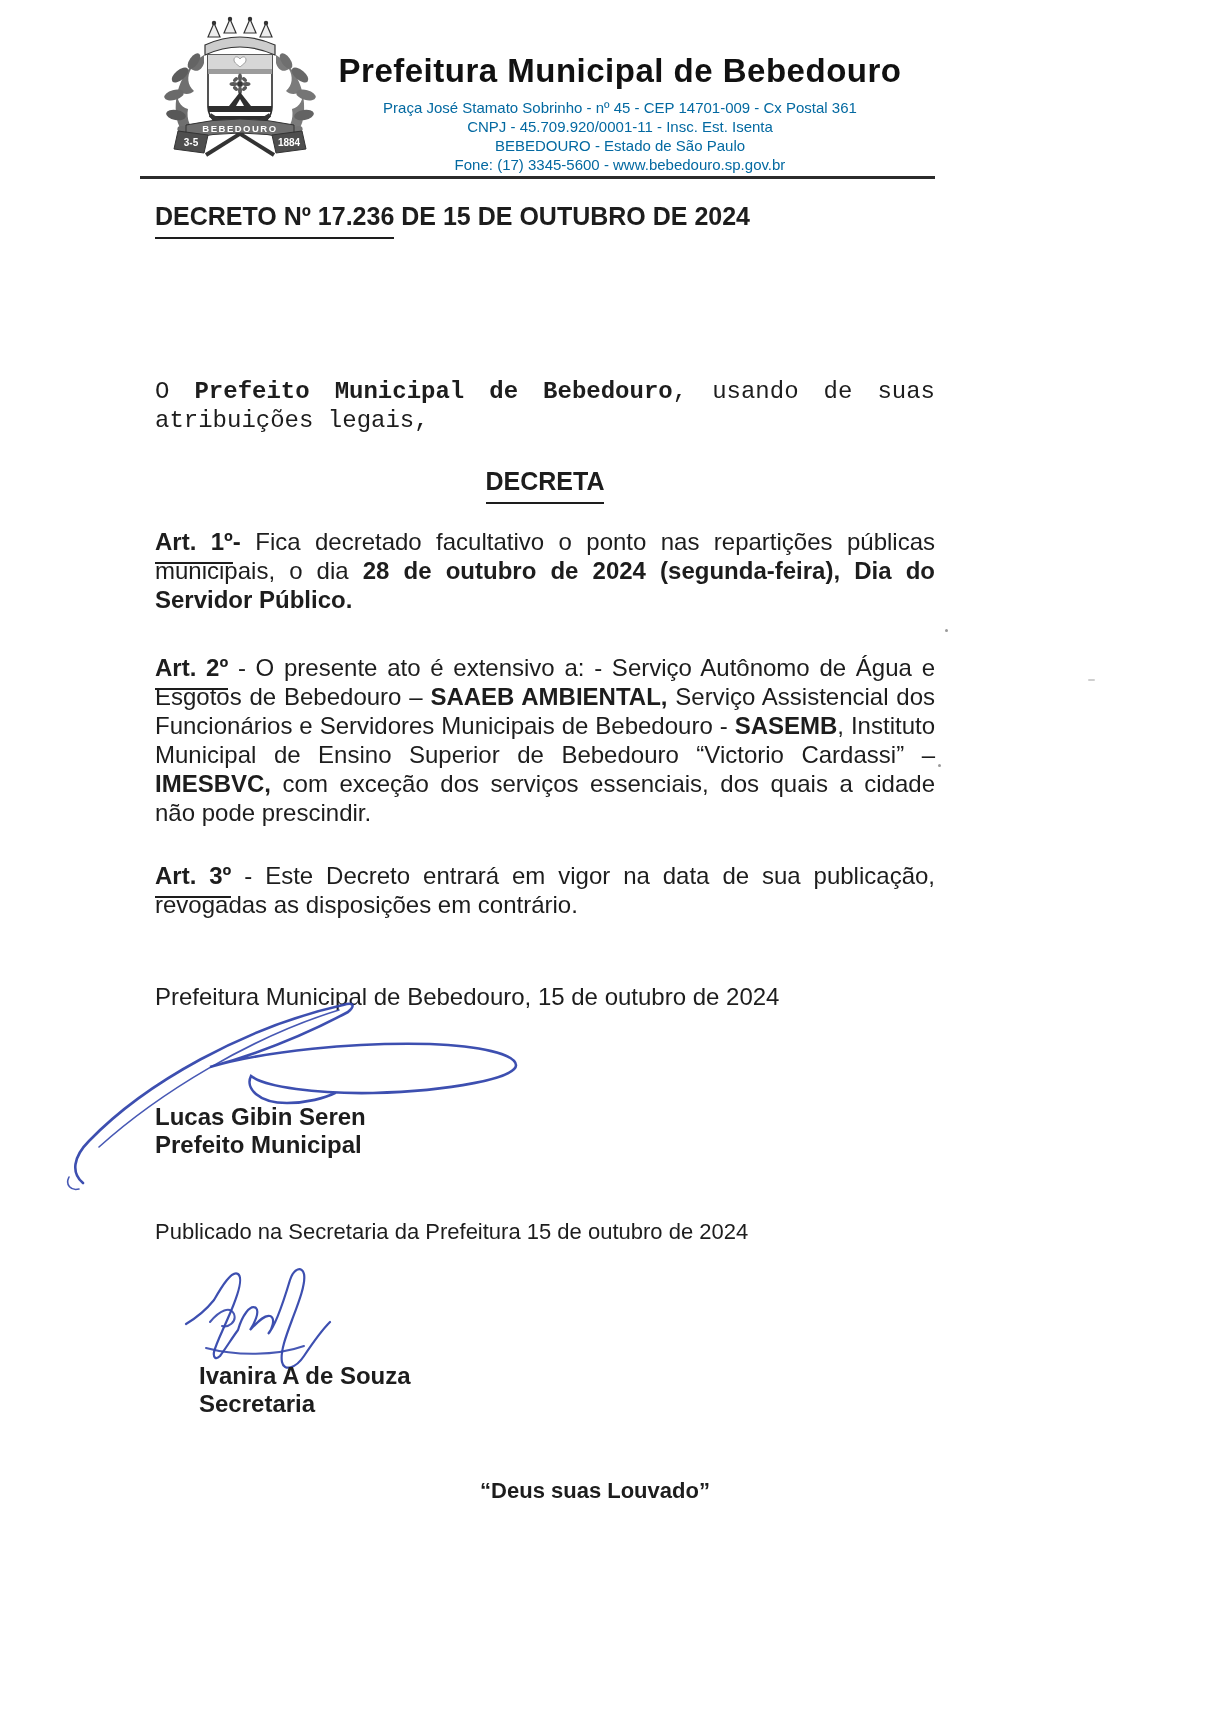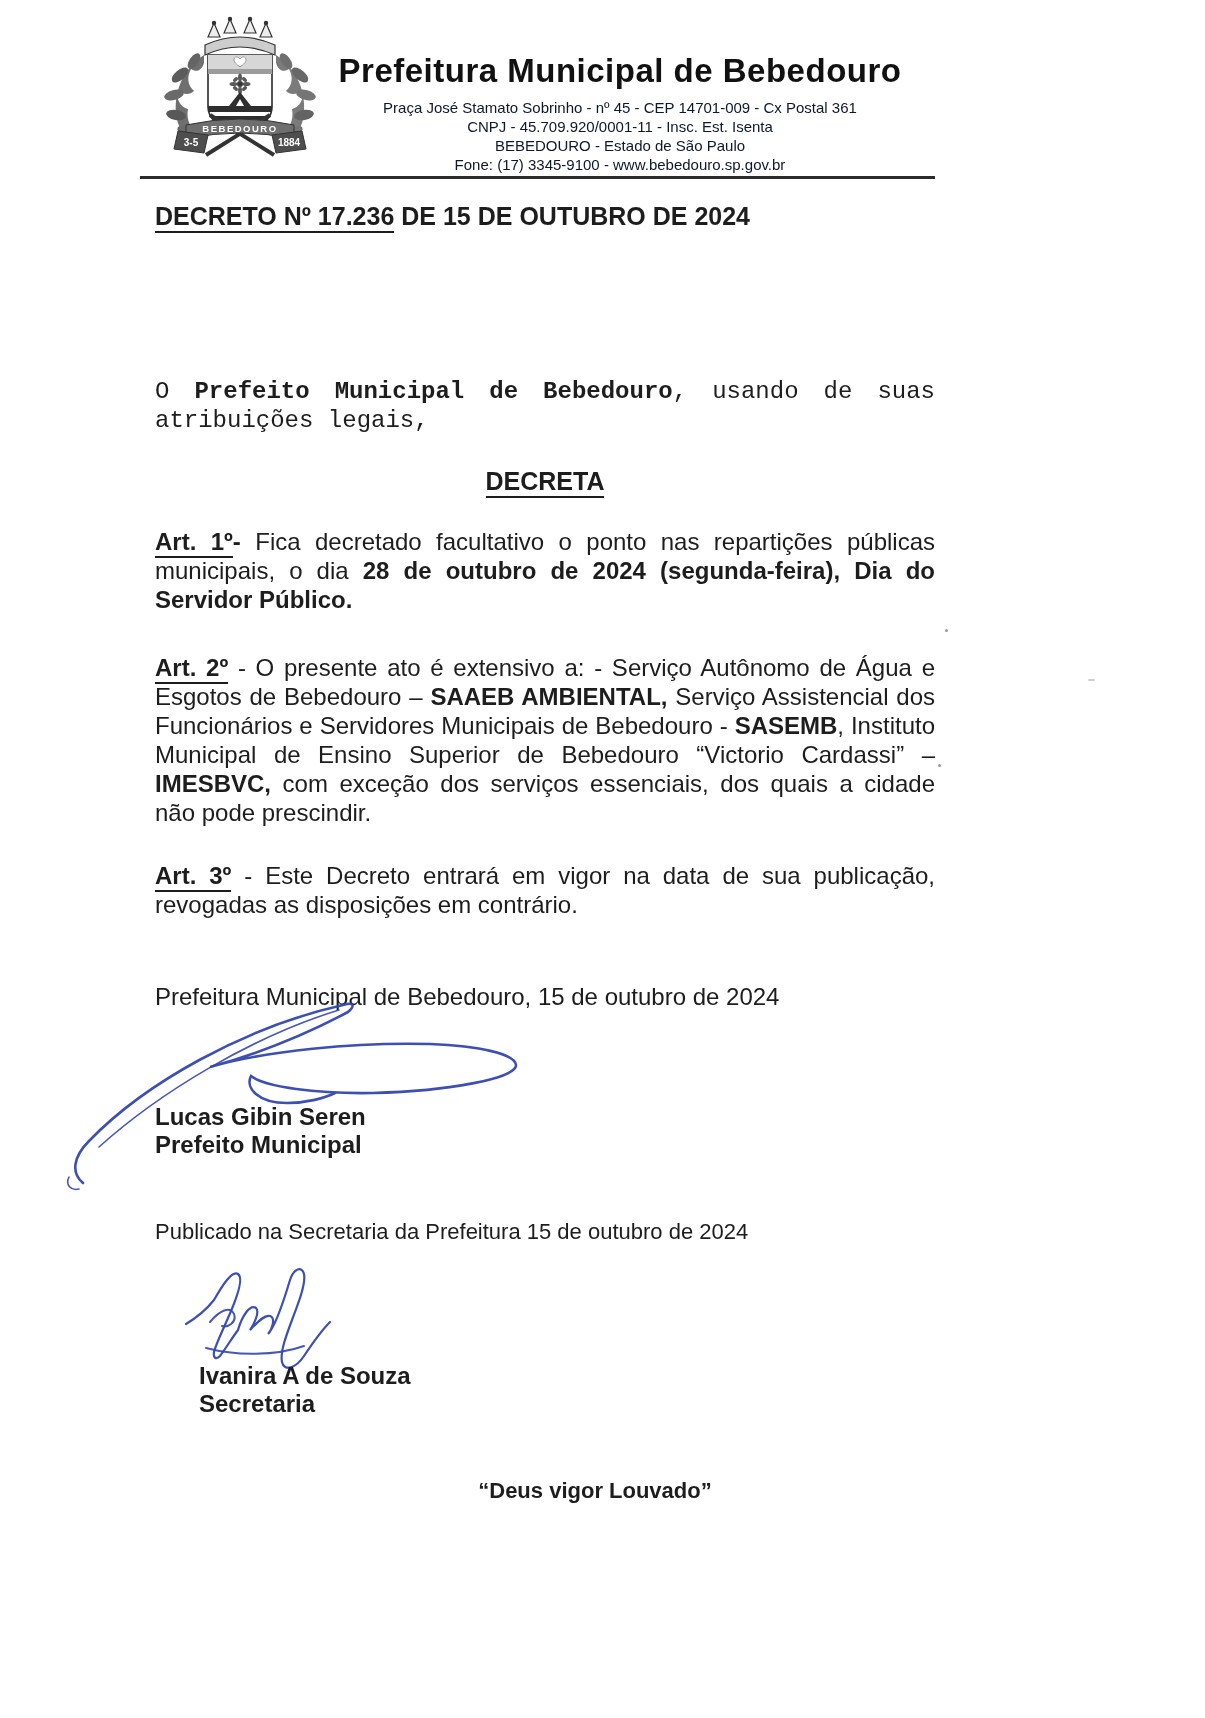--- a/index.html
+++ b/index.html
@@ -4,26 +4,26 @@
 <style>
   html,body{margin:0;padding:0;background:#ffffff;}
   .page{
     position:relative;width:1205px;height:1718px;background:#fff;overflow:hidden;
     font-family:"Liberation Sans","DejaVu Sans",sans-serif;color:#1d1d1d;
     margin:0 auto;
   }
   .abs{position:absolute;}
   .header-text{left:300px;top:32px;width:640px;text-align:center;margin-top:20px;}
   .org-name{font-size:33px;font-weight:bold;color:#111;letter-spacing:.5px;}
-  .addr{margin-top:8px;font-size:15px;line-height:19px;color:#0f172a;}
+  .addr{margin-top:8px;font-size:15px;line-height:19px;color:#0369a1;}
   .rule{left:140px;top:176px;width:795px;height:3px;background:#2b2b2b;}
   .col{left:155px;width:780px;}
   .body-text{font-size:24px;line-height:29px;text-align:justify;}
   .bd{font-weight:bold;}
-  .u{border-bottom:2px solid currentColor;padding-bottom:1px;}
+  .u{border-bottom:2px solid currentColor;padding-bottom:7px;}
   .doc-title{top:202px;font-size:25px;font-weight:bold;}
   .subject{top:294px;font-size:24px;font-weight:bold;}
   .preamble{top:377px;font-size:24px;font-family:Liberation Mono, monospace;}
   .decreta{top:467px;font-size:25px;font-weight:bold;text-align:center;}
   .art1{top:527px;}
   .art2{top:653px;}
   .art3{top:861px;}
   .dateline{top:983px;font-size:24px;}
   .signer{font-size:24px;font-weight:bold;line-height:28px;}
   .signer1{top:1103px;}
@@ -113,21 +113,21 @@
       <text x="139" y="131" text-anchor="middle" font-size="10" font-weight="bold" fill="#ffffff">1884</text>
     </g>
   </svg>
 
   <div class="abs header-text">
     <div class="org-name">Prefeitura Municipal de Bebedouro</div>
     <div class="addr">
       <div>Praça José Stamato Sobrinho - nº 45 - CEP 14701-009 - Cx Postal 361</div>
       <div>CNPJ - 45.709.920/0001-11 - Insc. Est. Isenta</div>
       <div>BEBEDOURO - Estado de São Paulo</div>
-      <div>Fone: (17) 3345-9100 - www.bebedouro.sp.gov.br</div>
+      <div>Fone: (17) 3345-5600 - www.bebedouro.sp.gov.br</div>
     </div>
   </div>
 
   <div class="abs rule"></div>
 
   <div class="abs col doc-title">
     <span class="u">DECRETO Nº 17.236</span><span> DE 15 DE OUTUBRO DE 2024</span>
   </div>
 
 
@@ -168,19 +168,19 @@
   <svg class="abs sig" style="left:180px;top:1260px;" width="190" height="125" viewBox="0 0 190 125">
     <path fill="none" stroke="#3346ac" stroke-width="2.2" stroke-linecap="round" opacity="0.95" d="M6 64 C16 58 26 50 34 40 C42 26 52 10 58 14 C64 18 56 40 48 58 C42 72 36 84 34 92 C33 98 36 100 40 96 C46 88 52 78 58 70 C62 56 70 44 76 48 C80 52 74 64 70 70 C76 64 84 54 90 56 C96 58 92 70 88 74 C96 66 104 40 110 20 C114 8 122 6 124 14 C126 24 118 44 112 60 C106 76 100 92 102 102 C104 112 116 108 124 96 C132 84 140 72 150 62"></path>
     <path fill="none" stroke="#3346ac" stroke-width="2" stroke-linecap="round" opacity="0.9" d="M26 88 C56 96 96 96 124 86 M30 62 C40 50 50 46 54 54 C57 62 48 68 42 66"></path>
   </svg>
 
   <div class="abs col signer signer2">
     <div>Ivanira A de Souza</div>
     <div>Secretaria</div>
   </div>
 
-  <div class="abs motto">“Deus vigor Louvado”</div>
+  <div class="abs motto">“Deus suas Louvado”</div>
 
   <div class="speck" style="left:945px;top:629px;width:3px;height:3px;background:#9a9a9a;"></div>
   <div class="speck" style="left:938px;top:764px;width:3px;height:3px;background:#9a9a9a;"></div>
   <div class="speck" style="left:1088px;top:679px;width:7px;height:2px;background:#cfcfcf;border-radius:2px;"></div>
 
 </div>
 
 </body></html>

